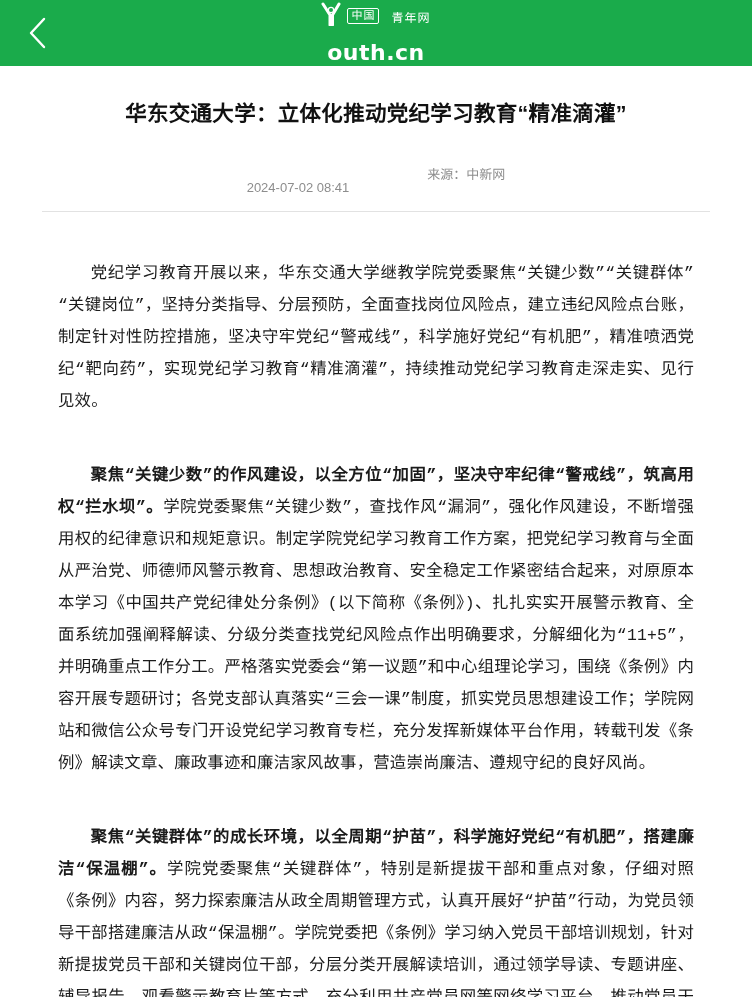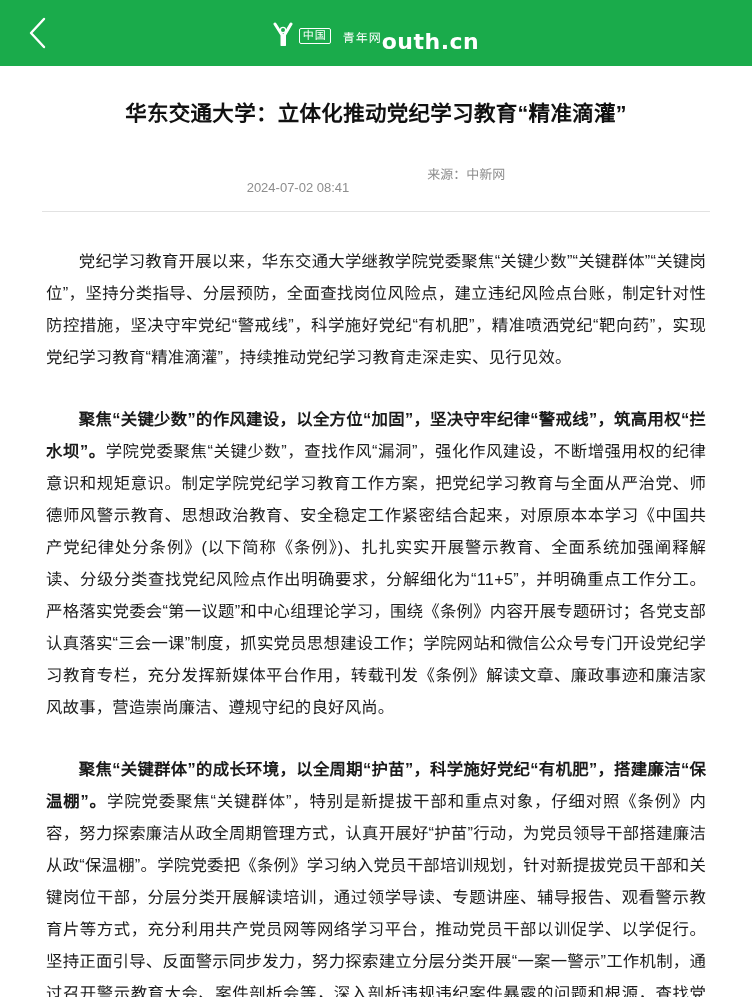--- a/index.html
+++ b/index.html
@@ -38,21 +38,21 @@
     height: 36px;
     display: flex;
     align-items: center;
     justify-content: center;
     cursor: pointer;
   }
   .back-arrow svg { display: block; }
 
   .logo {
     display: flex;
-    flex-direction: row;
+    flex-direction: column;
     align-items: center;
     justify-content: center;
     line-height: 1;
     color: #ffffff;
   }
   .logo-badge {
     border: 1.5px solid #ffffff;
     font-size: 11px;
     letter-spacing: 1px;
     padding: 1px 3px 2px 3px;
@@ -116,23 +116,24 @@
 
   .body {
     padding: 0 2px;
     font-size: 16.4px;
     line-height: 1.95;
     color: #1b1b1b;
     text-align: justify;
     letter-spacing: 0.2px;
   }
   .body p {
-    margin: 4px;
+    margin: 16px;
     padding: 26px 0 0 0;
     text-indent: 2em;
+    font-family: Liberation Mono, monospace;
   }
   .body p.first { padding-top: 30px; }
   .body b { font-weight: bold; }
 </style>
 </head>
 <body>
 
 <div class="page">
 
   <div class="topbar">

